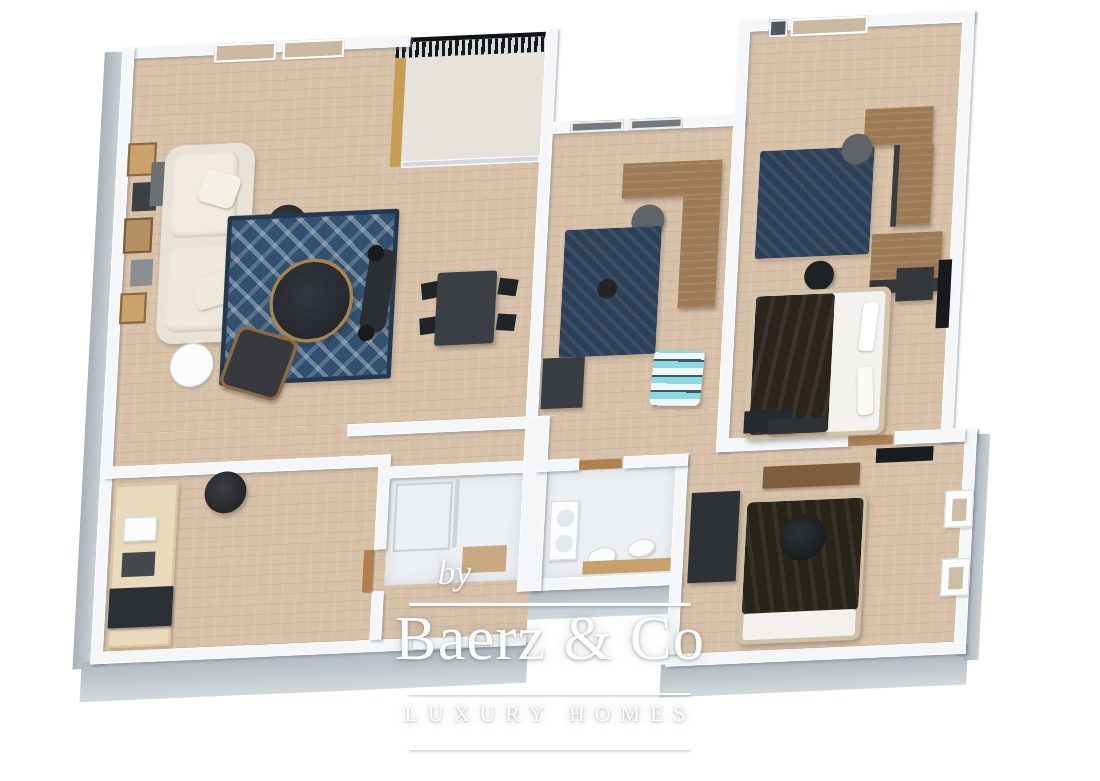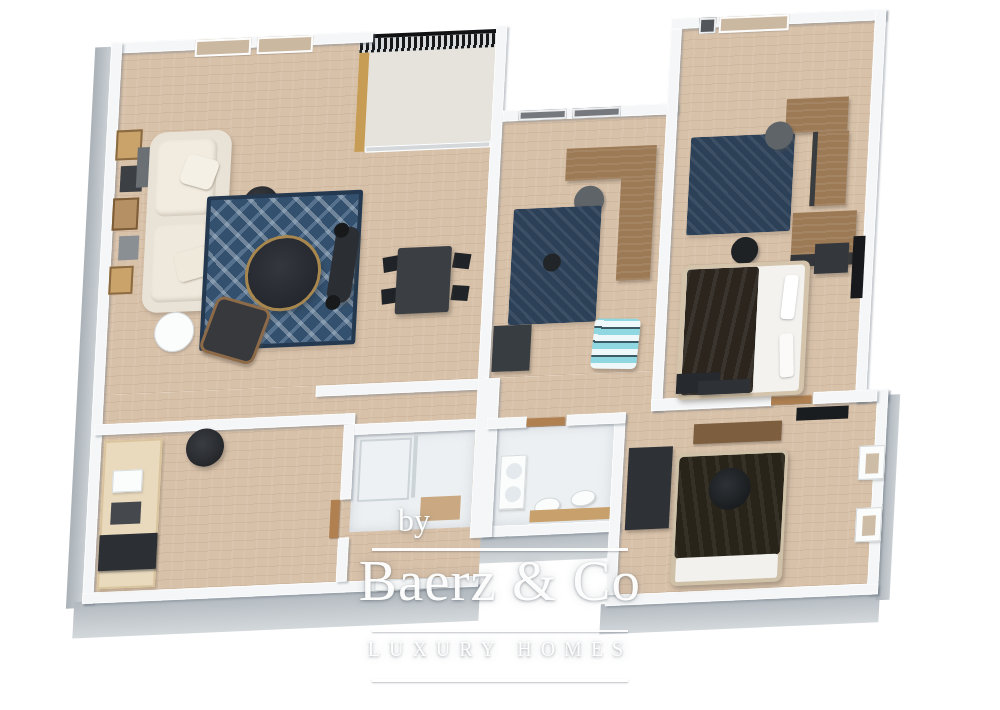--- a/index.html
+++ b/index.html
@@ -33,21 +33,21 @@
   .white-obj{background:#fbfcfc;border:1px solid #d5dadd;box-shadow:1px 2px 2px rgba(100,100,100,.25);}
   .glassbeige{background:#cbb8a1;border:2px solid #fdfdfd;box-shadow:0 1px 1px rgba(120,120,120,.3);}
   .glassdark{background:#75797d;border:2px solid #eceeef;}
   .railing{background:repeating-linear-gradient(90deg,#16181a 0 3px,#d8dbde 3px 6px);border-top:4px solid #111214;}
   .doorleaf{background:#b08050;box-shadow:1px 1px 1px rgba(90,70,50,.4);}
   
   .wm{position:absolute;color:rgba(255,255,255,.97);
       text-shadow:0 1px 3px rgba(60,70,80,.45),0 0 10px rgba(90,100,110,.25);z-index:10;}
   .wm-line{position:absolute;background:rgba(255,255,255,.95);z-index:10;
       box-shadow:0 1px 2px rgba(60,70,80,.35);}
-  #wm-by{left:398px;top:502px;font-size:32px;}
+  #wm-by{left:398px;top:502px;font-size:32px;font-style:italic;}
   #wm-brand{left:335px;top:548px;width:330px;text-align:center;font-size:57px;letter-spacing:1px;}
   #wm-tag{left:335px;top:638px;width:330px;text-align:center;font-size:20px;letter-spacing:9px;
           font-family:"Liberation Serif",serif;}
 </style>
 </head>
 <body>
 
 <div id="plan">
 
   <div class="band-v" style="left:-8px;top:4px;width:16px;height:560px;"></div>

